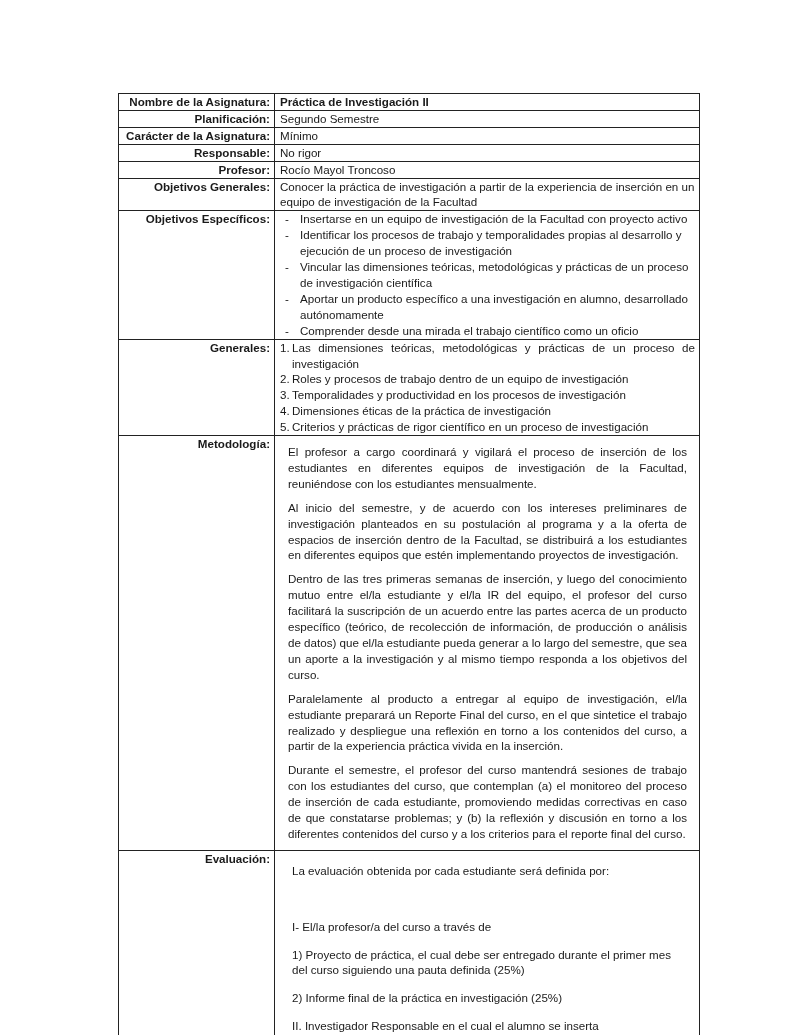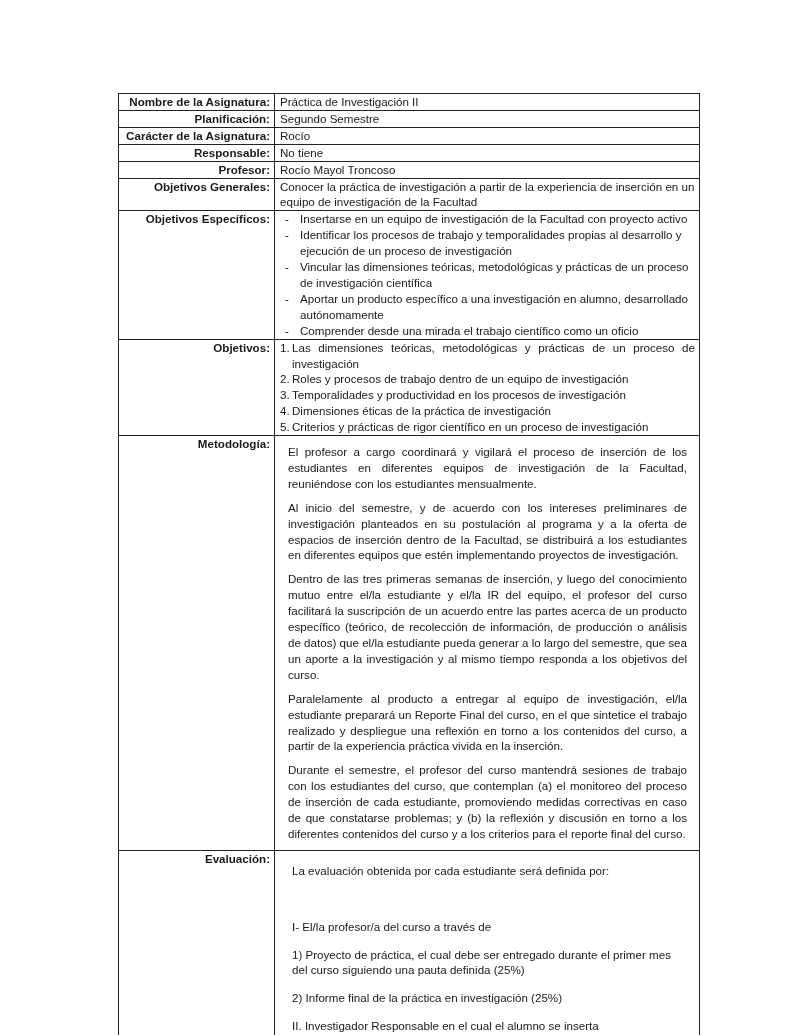--- a/index.html
+++ b/index.html
@@ -21,21 +21,21 @@
     }
     td.lbl {
       width: 146px;
       text-align: right;
       font-weight: bold;
       padding-right: 5px;
       padding-left: 3px;
       white-space: nowrap;
     }
     td.val { text-align: left; }
-    td.val.bold { font-weight: normal; }
+    td.val.bold { font-weight: bold; }
     .just { text-align: justify; }
     ul.dash { list-style: none; margin: 0; padding: 0; }
     ul.dash li { position: relative; padding-left: 20px; }
     ul.dash li .mk { position: absolute; left: 0; width: 14px; text-align: center; }
     ol.num { list-style: none; margin: 0; padding: 0; }
     ol.num li { position: relative; padding-left: 12px; text-align: justify; }
     ol.num li .mk { position: absolute; left: 0; }
     p.para { margin: 8px; text-align: justify; }
     .eval-line { margin: 12px; }
     .blank { height: 15.9px; }
@@ -49,25 +49,25 @@
       <tr>
         <td class="lbl">Nombre de la Asignatura:</td>
         <td class="val bold">Práctica de Investigación II</td>
       </tr>
       <tr>
         <td class="lbl">Planificación:</td>
         <td class="val">Segundo Semestre</td>
       </tr>
       <tr>
         <td class="lbl">Carácter de la Asignatura:</td>
-        <td class="val">Rocío</td>
+        <td class="val">Mínimo</td>
       </tr>
       <tr>
         <td class="lbl">Responsable:</td>
-        <td class="val">No tiene</td>
+        <td class="val">No rigor</td>
       </tr>
       <tr>
         <td class="lbl">Profesor:</td>
         <td class="val">Rocío Mayol Troncoso</td>
       </tr>
       <tr>
         <td class="lbl">Objetivos Generales:</td>
         <td class="val">Conocer la práctica de investigación a partir de la experiencia de inserción en un equipo de investigación de la Facultad</td>
       </tr>
       <tr>
@@ -76,21 +76,21 @@
           <ul class="dash">
             <li><span class="mk">-</span><span>Insertarse en un equipo de investigación de la Facultad con proyecto activo</span></li>
             <li><span class="mk">-</span><span>Identificar los procesos de trabajo y temporalidades propias al desarrollo y ejecución de un proceso de investigación</span></li>
             <li><span class="mk">-</span><span>Vincular las dimensiones teóricas, metodológicas y prácticas de un proceso de investigación científica</span></li>
             <li><span class="mk">-</span><span>Aportar un producto específico a una investigación en alumno, desarrollado autónomamente</span></li>
             <li><span class="mk">-</span><span>Comprender desde una mirada el trabajo científico como un oficio</span></li>
           </ul>
         </td>
       </tr>
       <tr>
-        <td class="lbl">Objetivos:</td>
+        <td class="lbl">Generales:</td>
         <td class="val">
           <ol class="num">
             <li><span class="mk">1.</span><span>Las dimensiones teóricas, metodológicas y prácticas de un proceso de investigación</span></li>
             <li><span class="mk">2.</span><span>Roles y procesos de trabajo dentro de un equipo de investigación</span></li>
             <li><span class="mk">3.</span><span>Temporalidades y productividad en los procesos de investigación</span></li>
             <li><span class="mk">4.</span><span>Dimensiones éticas de la práctica de investigación</span></li>
             <li><span class="mk">5.</span><span>Criterios y prácticas de rigor científico en un proceso de investigación</span></li>
           </ol>
         </td>
       </tr>

